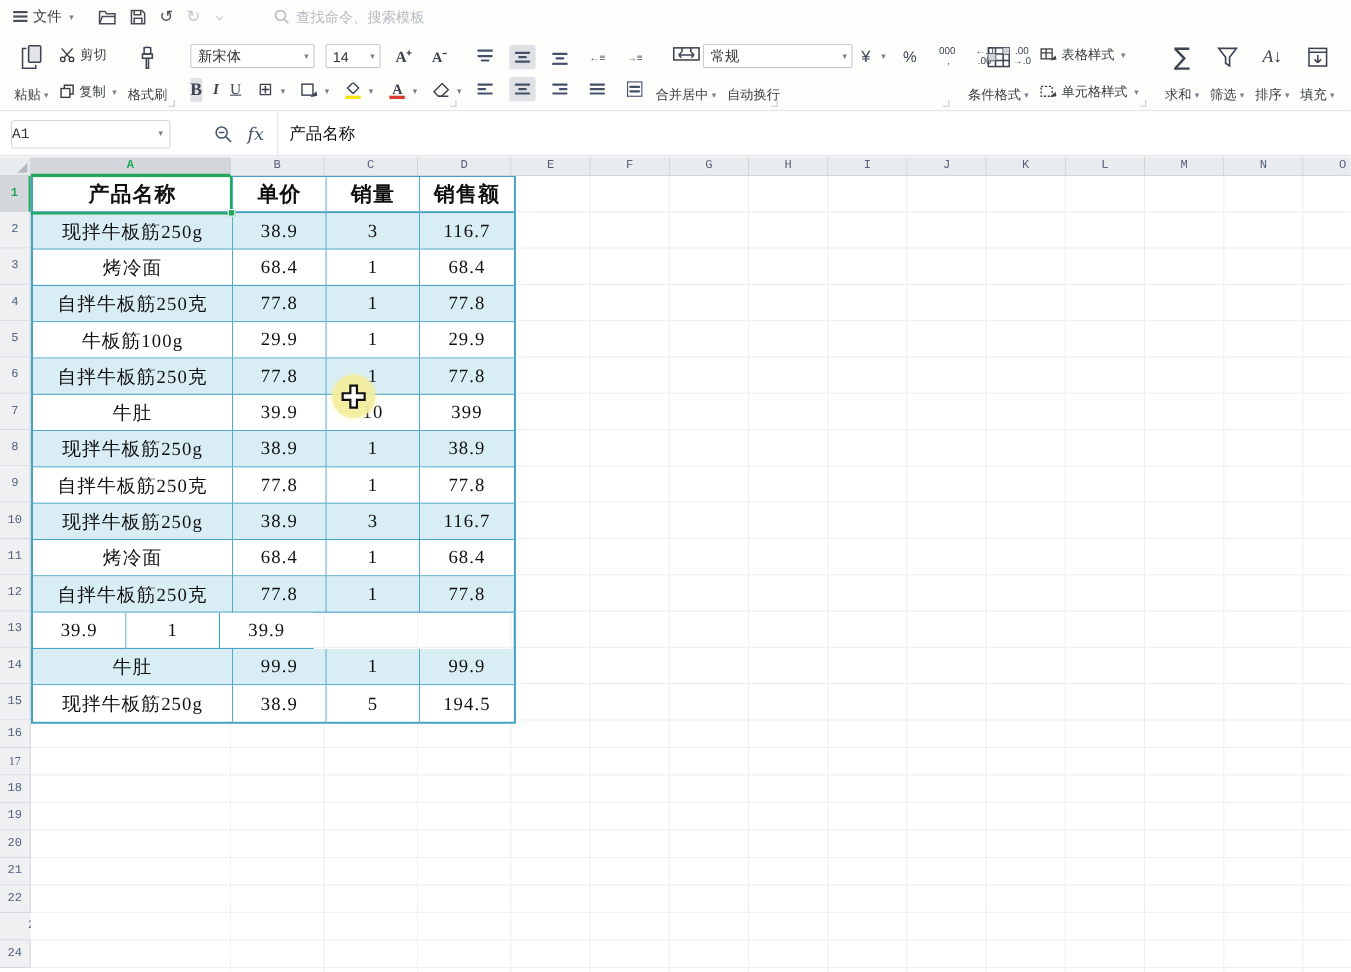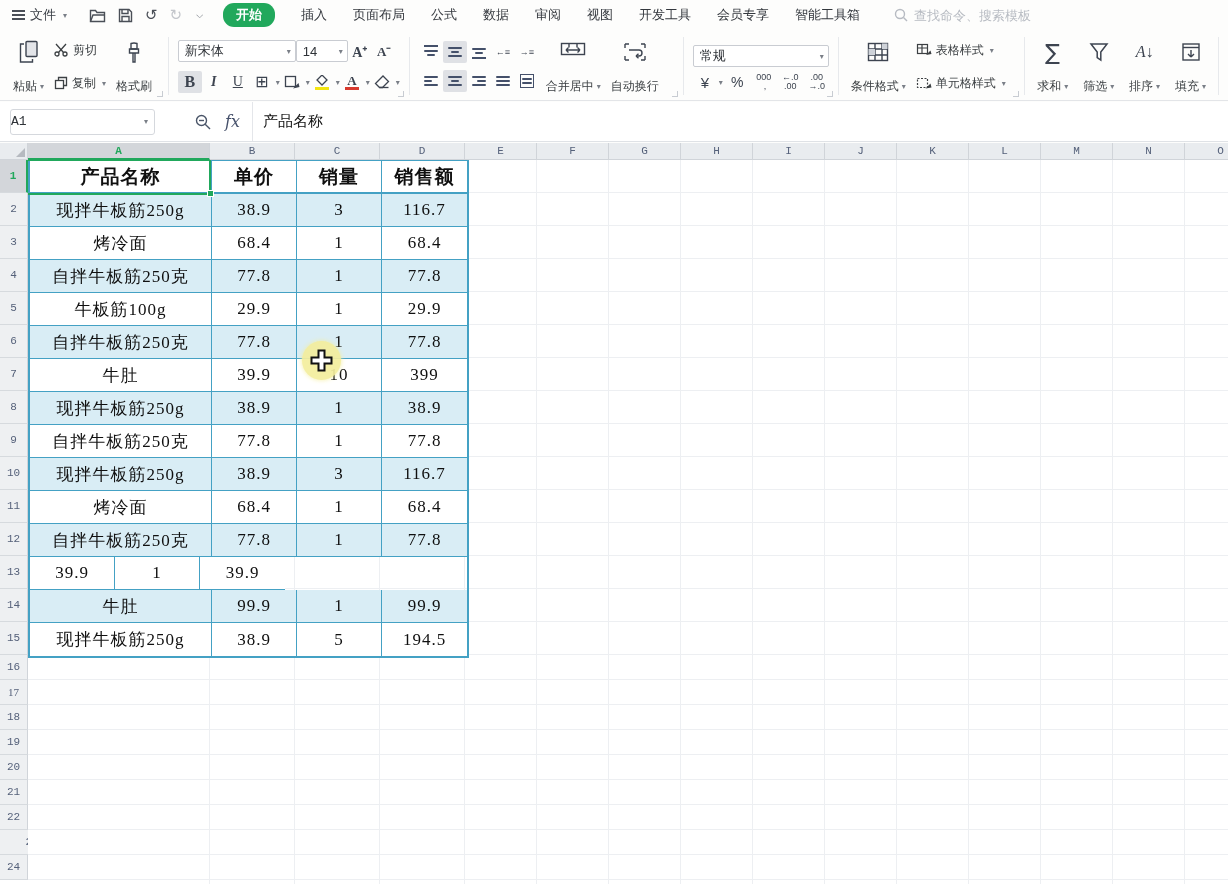--- a/index.html
+++ b/index.html
@@ -26,21 +26,21 @@
   
   .ribbon { position:absolute; top:30px; left:0; right:0; height:71px; display:flex; align-items:stretch; padding:4px 0 2px 6px; border-bottom:1px solid #e3e5e8; background:#fdfdfc; }
   .vsep { width:1px; background:#e7e9ec; margin:3px 5px; }
   .rgroup { position:relative; display:flex; align-items:stretch; padding:1px 2px; }
   .cornermark { position:absolute; right:0; bottom:1px; width:6px; height:6px; border-right:1.5px solid #c8ccd2; border-bottom:1.5px solid #c8ccd2; }
   .bigbtn { display:flex; flex-direction:column; align-items:center; justify-content:space-between; padding:4px 5px 2px; font-size:12px; color:#3c4043; white-space:nowrap; cursor:default; }
   .bigbtn .icn { height:26px; display:flex; align-items:center; color:#3d4450; }
   .bigbtn .lbl { display:flex; align-items:center; gap:1px; }
   .stackcol { display:flex; flex-direction:column; justify-content:space-between; padding:4px 2px 3px; }
   .smallbtn { display:flex; align-items:center; gap:4px; font-size:12px; height:22px; padding:0 3px; color:#3c4043; white-space:nowrap; cursor:default;text-align:right; }
-  .rrow { display:flex; align-items:center; gap:0; height:26px; }
+  .rrow { display:flex; align-items:center; gap:10px; height:26px; }
   .combo { display:flex; align-items:center; justify-content:space-between; border:1px solid #c9ccd2; border-radius:2px; background:#fff; height:22px; padding:0 4px 0 6px; font-size:13px; color:#2f3338; }
   .iconbtn { width:24px; height:22px; display:flex; flex-direction:column; align-items:center; justify-content:center; border-radius:2px; color:#3d4450; font-size:14px; position:relative; cursor:default; }
   .iconbtn.on { background:#dfe1e5; }
   .split { display:flex; align-items:center; }
   .bars { display:flex; flex-direction:column; justify-content:center; gap:2.5px; width:14px; height:14px; }
   .bars i { height:1.6px; background:#44506a; border-radius:1px; }
   .bars.al-l i:nth-child(2){ width:60%; } .bars.al-l i{ width:100%; align-self:flex-start; }
   .bars.al-c i:nth-child(2){ width:60%; align-self:center; } .bars.al-c i{ width:100%; }
   .bars.al-r i:nth-child(2){ width:60%; align-self:flex-end; } .bars.al-r i{ width:100%; } 
   .tinytxt { font-size:9px; line-height:9px; color:#3d4450; text-align:center; white-space:pre; }
@@ -110,32 +110,20 @@
       <span>
           <svg width="15" height="15" viewBox="0 0 15 15" fill="none" stroke="currentColor" stroke-width="1.4">
             <path d="M1.5 1.5h9.5l2.5 2.5v9.5h-12z"></path>
             <path d="M4 1.5v4h6v-4M4 13.5v-5h7v5"></path>
           </svg>
         </span>
       <span style="font-size:15px;">↺</span>
       <span class="disabled" style="font-size:15px;">↻</span>
       <span class="caret" style="font-size:9px;">⌵</span>
     </div>
-    <div class="tabs" id="tabs">
-        <span class="tab active">开始</span>
-        <span class="tab">插入</span>
-        <span class="tab">页面布局</span>
-        <span class="tab">公式</span>
-        <span class="tab">数据</span>
-        <span class="tab">审阅</span>
-        <span class="tab">视图</span>
-        <span class="tab">开发工具</span>
-        <span class="tab">会员专享</span>
-        <span class="tab">智能工具箱</span>
-      </div>
     <div class="menu-search">
       <svg width="14" height="14" viewBox="0 0 14 14" fill="none" stroke="currentColor" stroke-width="1.4">
           <circle cx="6" cy="6" r="4.5"></circle>
           <path d="M9.5 9.5 L13 13"></path>
         </svg>
       <input type="text" placeholder="查找命令、搜索模板" style="">
     </div>
   </div>
 
   <div class="ribbon">
@@ -341,21 +329,21 @@
             </svg>
           </span>
         <span class="lbl">
             <span>自动换行</span>
           </span>
       </div>
       <span class="cornermark"></span>
     </div>
     <div class="vsep"></div>
 
-    <div class="rgroup" style="flex-direction:column; justify-content:flex-end; padding:4px 4px 3px; width:146px;">
+    <div class="rgroup" style="justify-content:center; padding:4px 4px 3px; width:146px;">
       <div class="rrow">
         <div class="combo" style="width:136px;">
             <span>常规</span>
             <span class="caret">▾</span>
           </div>
       </div>
       <div class="rrow" style="justify-content:space-between;">
         <div class="split">
             <div class="iconbtn" style="font-size:15px;">¥</div>
             <span class="caret">▾</span>

